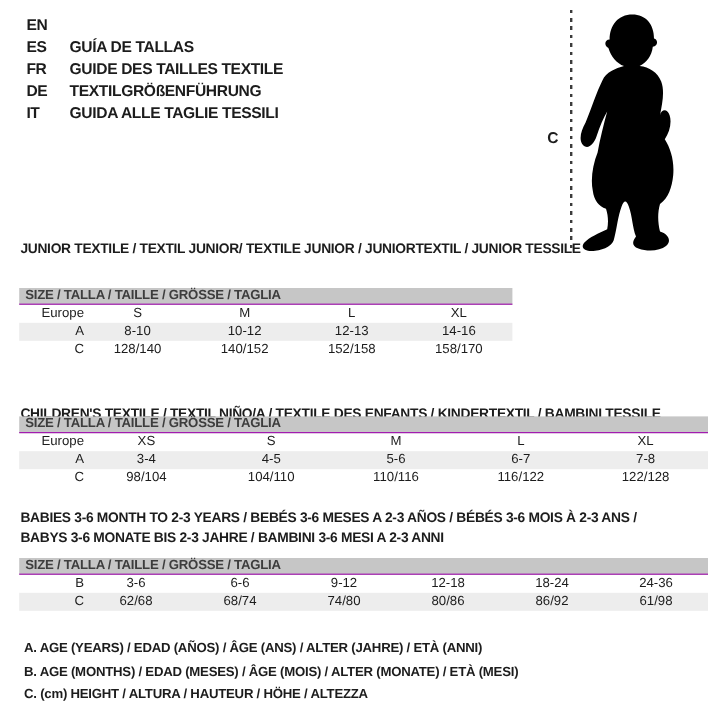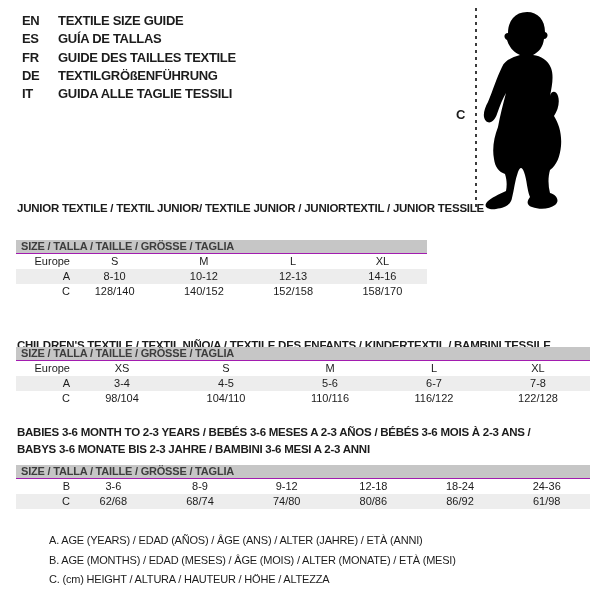--- a/index.html
+++ b/index.html
@@ -62,34 +62,32 @@
   .trow { display: flex; height: 15px; line-height: 15px; }
   .trow.alt { background: var(--row-alt-bg, #ededed); }
   .tlabel { flex: 0 0 50px; padding-left: 4px; text-align: right; }
   .tcell { flex: 1; text-align: center; }
 
   
   .legend {
     position: absolute; left: 20px; top: 531px;
   }
   .legend-line {
-    font-size: 11px; font-weight: normal;
+    font-size: 11px; font-weight: bold;
     letter-spacing: -0.2px;
     line-height: 19.5px;
     white-space: nowrap;
-    margin-left: 29px;
   }
 </style>
 </head>
 <body style="--bar-bg: #c6c6c6; --row-alt-bg: #ededed; --text: #1c1c1c;">
 
 <div class="languages">
     <div class="lang-row">
       <span class="lang-code">EN</span>
-      <span>TEXTILE SIZE GUIDE</span>
     </div>
     <div class="lang-row">
       <span class="lang-code">ES</span>
       <span>GUÍA DE TALLAS</span>
     </div>
     <div class="lang-row">
       <span class="lang-code">FR</span>
       <span>GUIDE DES TAILLES TEXTILE</span>
     </div>
     <div class="lang-row">
@@ -213,21 +211,21 @@
   <div class="table-title" style="top:424px;">
       <div>BABIES 3-6 MONTH TO 2-3 YEARS / BEBÉS 3-6 MESES A 2-3 AÑOS / BÉBÉS 3-6 MOIS À 2-3 ANS /</div>
       <div>BABYS 3-6 MONATE BIS 2-3 JAHRE / BAMBINI 3-6 MESI A 2-3 ANNI</div>
     </div>
   <div class="size-table" style="top:465px; width:574px;">
     <div class="size-bar">SIZE / TALLA / TAILLE / GRÖSSE / TAGLIA</div>
     <div>
         <div class="trow">
           <span class="tlabel">B</span>
           <span class="tcell">3-6</span>
-          <span class="tcell">8-9</span>
+          <span class="tcell">6-6</span>
           <span class="tcell">9-12</span>
           <span class="tcell">12-18</span>
           <span class="tcell">18-24</span>
           <span class="tcell">24-36</span>
         </div>
         <div class="trow alt">
           <span class="tlabel">C</span>
           <span class="tcell">62/68</span>
           <span class="tcell">68/74</span>
           <span class="tcell">74/80</span>

